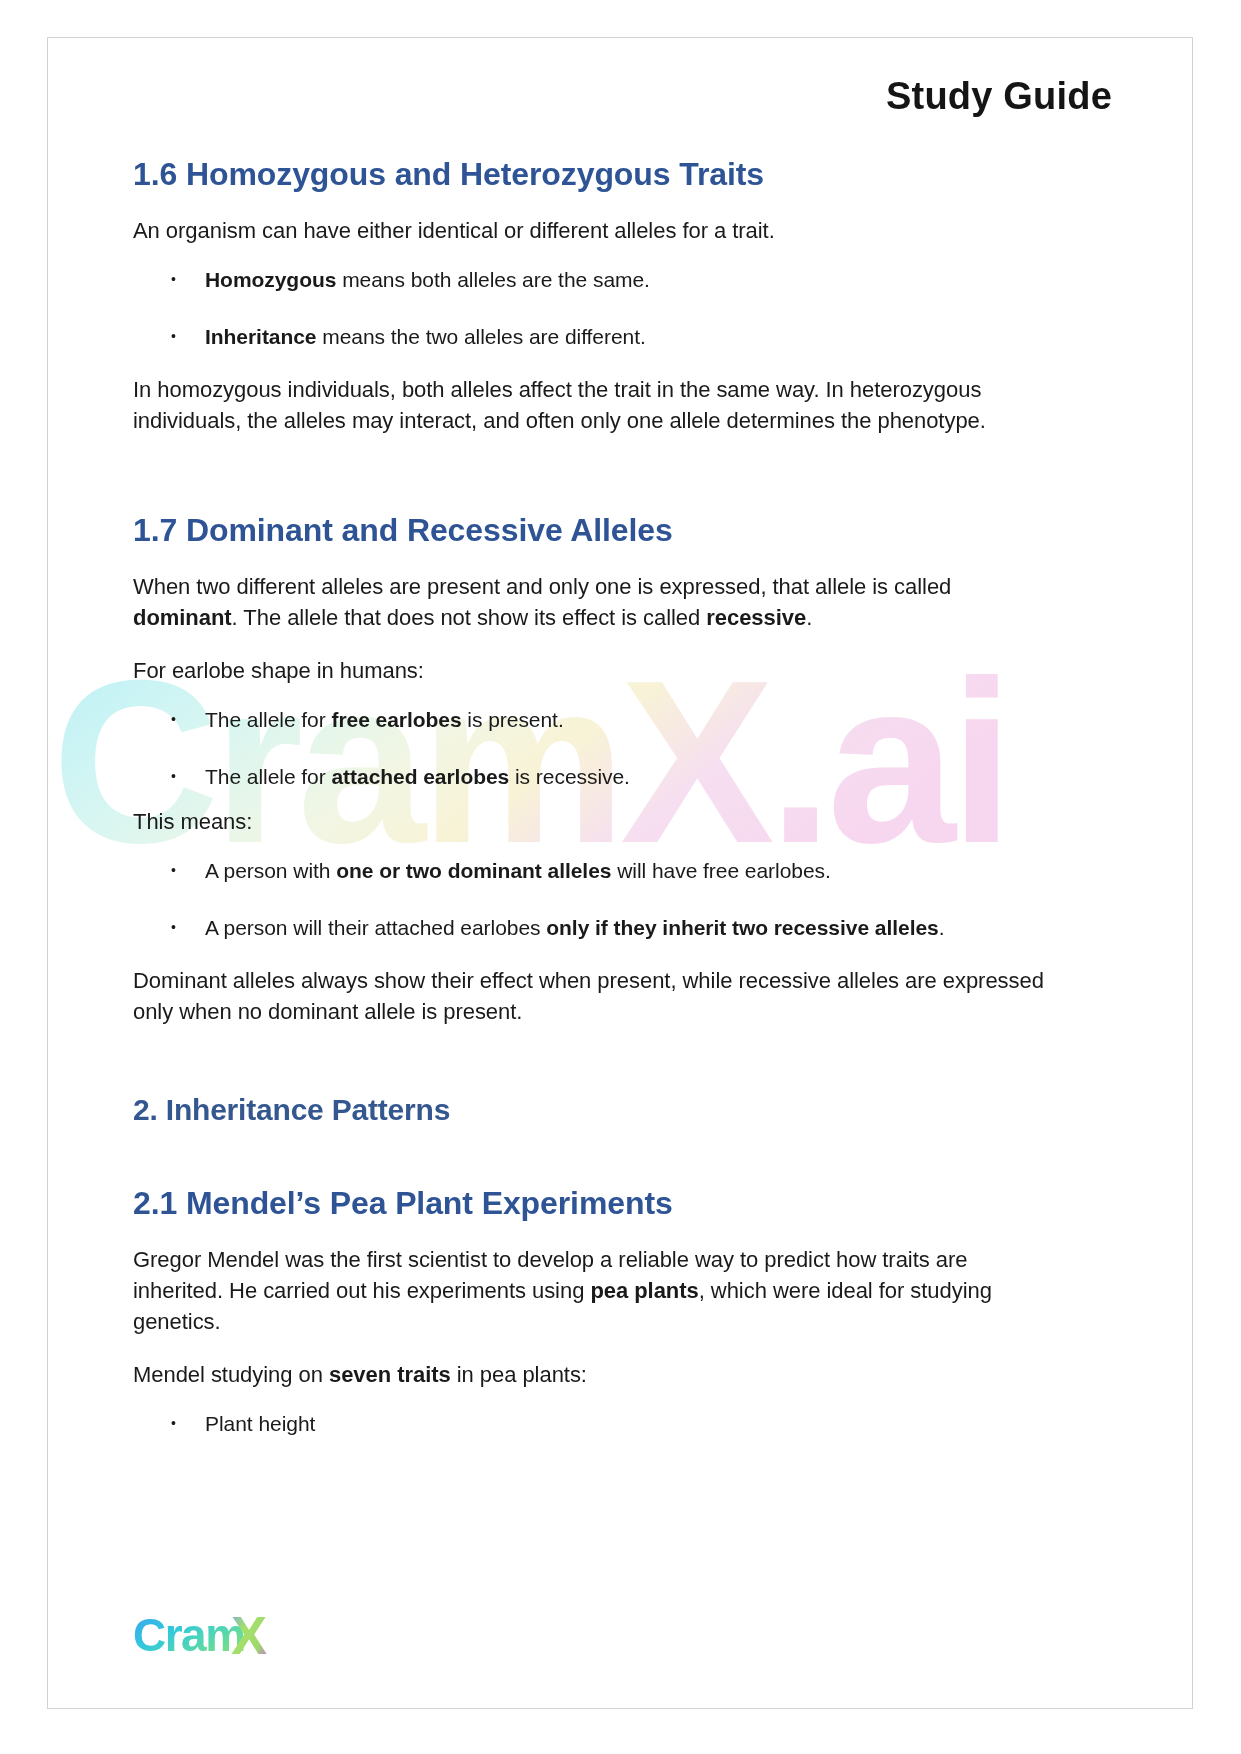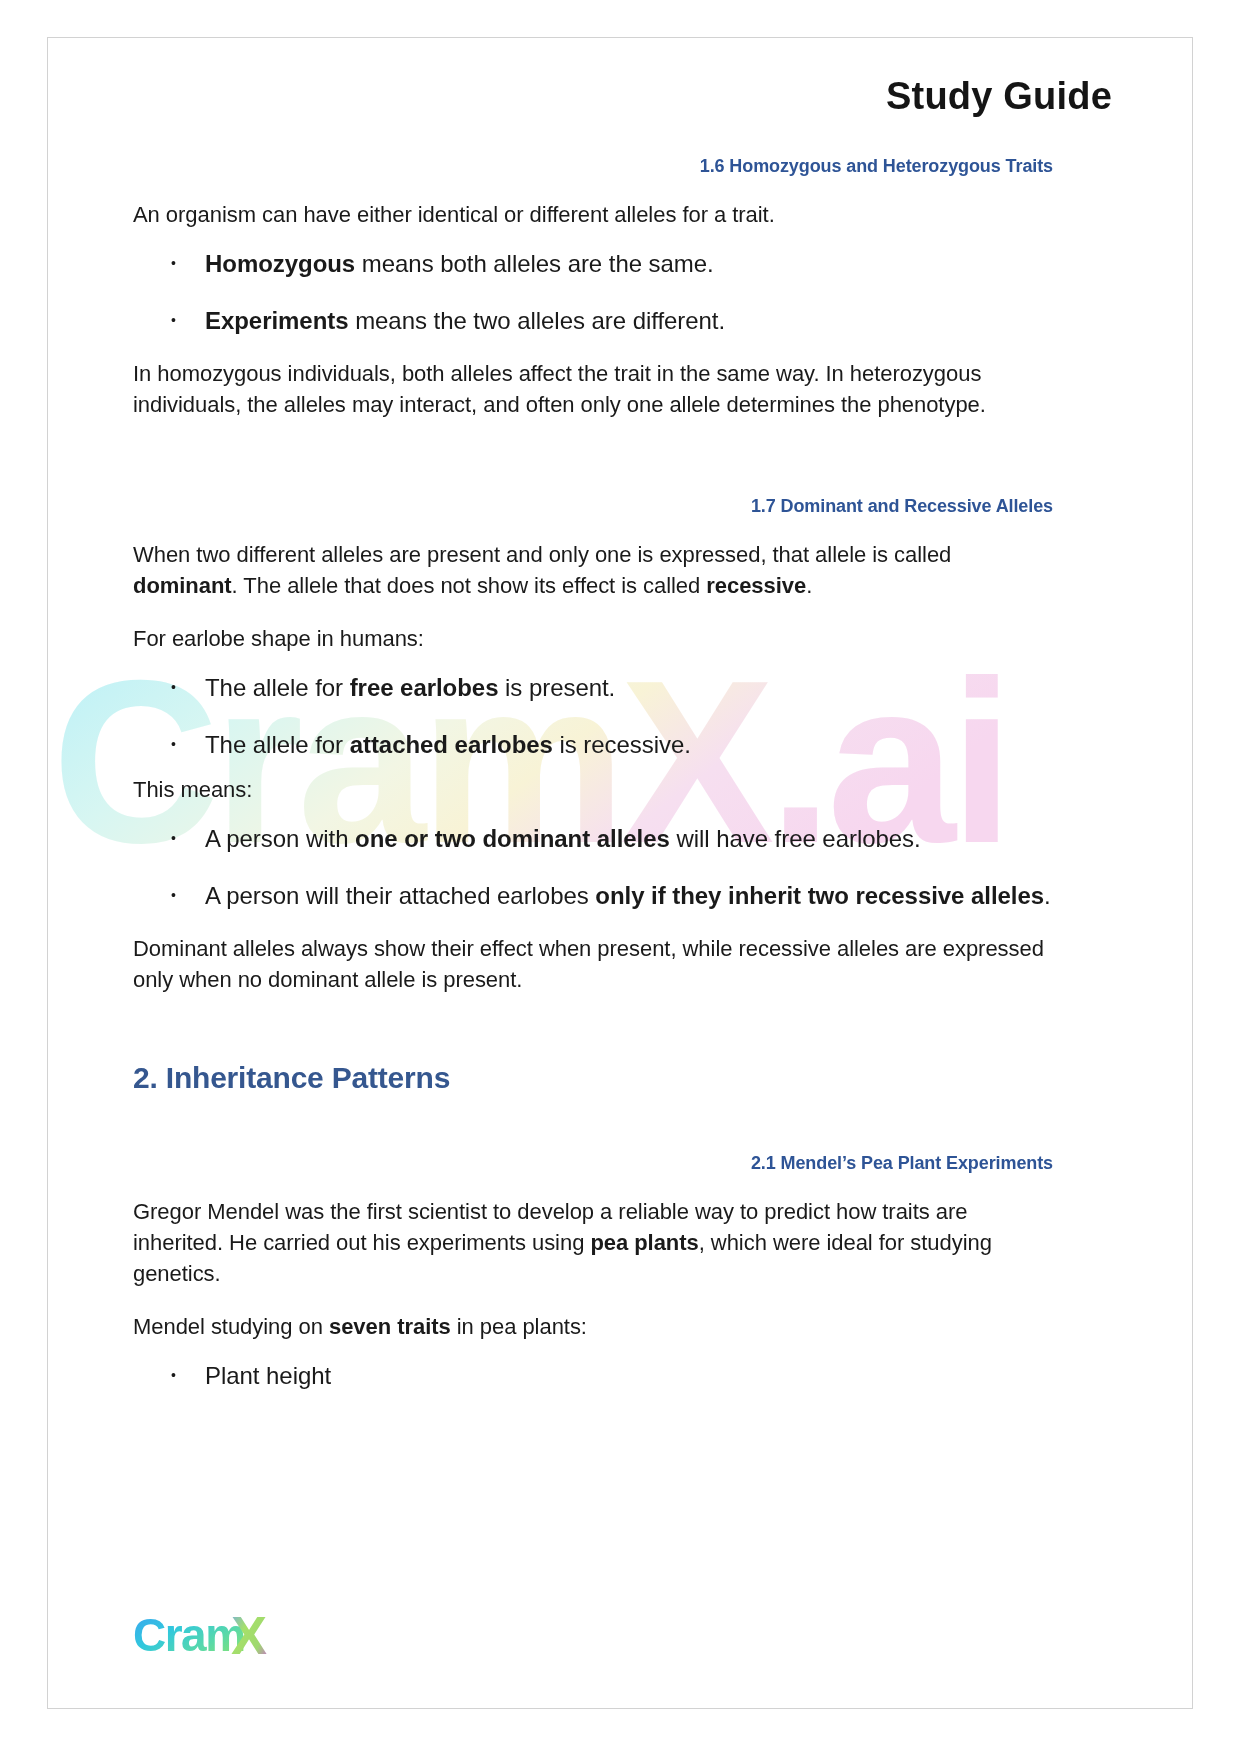--- a/index.html
+++ b/index.html
@@ -61,25 +61,24 @@
     position: absolute;
     left: 85px;
     top: 118px;
     width: 920px;
     z-index: 2;
   }
 
   h2.sec {
     font-family: "Liberation Sans Narrow", "Liberation Sans", sans-serif;
     font-weight: bold;
-    font-size: 18px;
+    font-size: 32px;
     color: #2e5496;
     margin: 0;
     letter-spacing: -0.1px;
-    text-align: right;
   }
 
   h1.chapter {
     font-family: "Liberation Sans Narrow", "Liberation Sans", sans-serif;
     font-weight: bold;
     font-size: 30px;
     color: #35578f;
     margin: 0;
     letter-spacing: -0.2px;
   }
@@ -96,21 +95,21 @@
   p.body b, li.bullet b { font-weight: bold; }
 
   ul.bullets {
     list-style: none;
     margin: 0;
     padding: 0;
   }
   li.bullet {
     position: relative;
     font-family: "Liberation Sans Narrow", "Liberation Sans", sans-serif;
-    font-size: 24px;
+    font-size: 21px;
     line-height: 31px;
     color: #1a1a1a;
     padding-left: 72px;
     margin: 0;
     letter-spacing: -0.05px;
   }
   li.bullet::before {
     content: "\2022";
     position: absolute;
     left: 38px;
@@ -168,21 +167,21 @@
 
       <div class="sp-22"></div>
 
       <p class="body">An organism can have either identical or different alleles for a trait.</p>
 
       <div class="sp-18"></div>
 
       <ul class="bullets">
         <li class="bullet"><b>Homozygous</b><span> means both alleles are the same.</span></li>
         <div class="sp-26"></div>
-        <li class="bullet"><b>Experiments</b><span> means the two alleles are different.</span></li>
+        <li class="bullet"><b>Inheritance</b><span> means the two alleles are different.</span></li>
       </ul>
 
       <div class="sp-22"></div>
 
       <p class="body">In homozygous individuals, both alleles affect the trait in the same way. In heterozygous individuals, the alleles may interact, and often only one allele determines the phenotype.</p>
 
       <div class="sp-76"></div>
 
       <h2 class="sec">1.7 Dominant and Recessive Alleles</h2>
 

